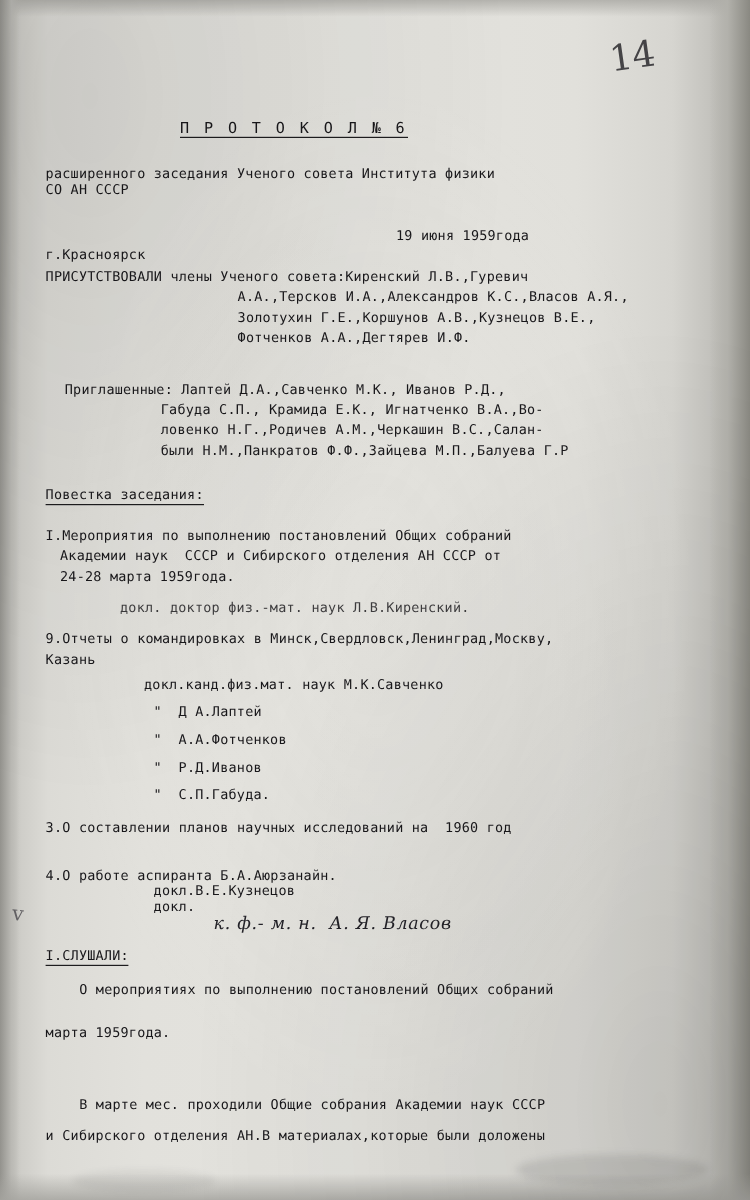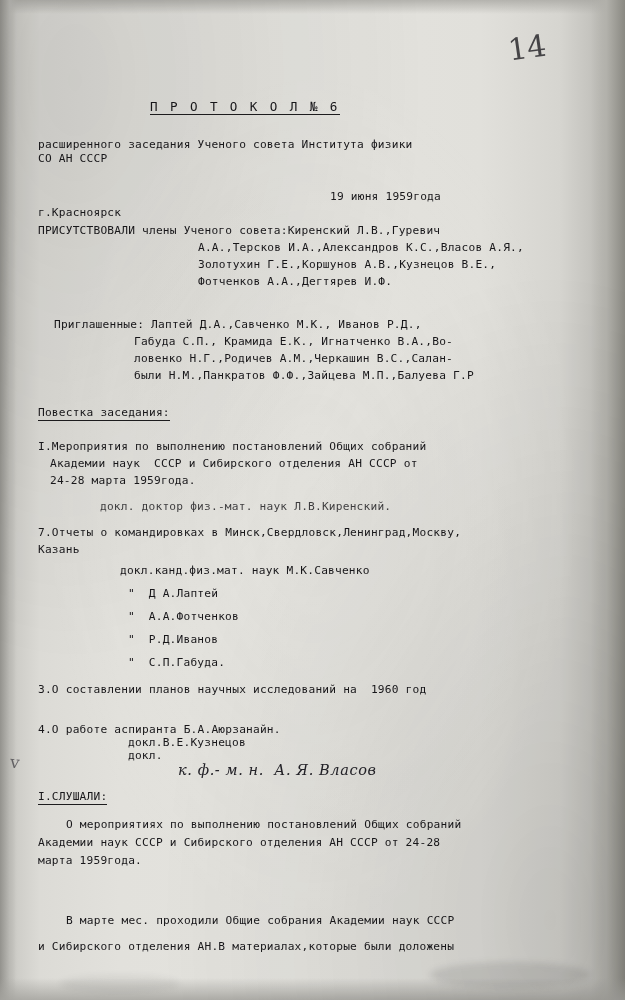--- a/index.html
+++ b/index.html
@@ -156,39 +156,38 @@
     <div class="ln" style="left:134px; top:352px;">ловенко Н.Г.,Родичев А.М.,Черкашин В.С.,Салан-</div>
     <div class="ln" style="left:134px; top:369px;">были Н.М.,Панкратов Ф.Ф.,Зайцева М.П.,Балуева Г.Р</div>
 
     <div class="ln u" style="left:38px; top:406px;">Повестка заседания:</div>
 
     <div class="ln" style="left:38px; top:440px;">I.Мероприятия по выполнению постановлений Общих собраний</div>
     <div class="ln" style="left:50px; top:457px;">Академии наук  СССР и Сибирского отделения АН СССР от</div>
     <div class="ln" style="left:50px; top:474px;">24-28 марта 1959года.</div>
     <div class="ln faded" style="left:100px; top:500px;">докл. доктор физ.-мат. наук Л.В.Киренский.</div>
 
-    <div class="ln" style="left:38px; top:526px;">7.Отчеты о командировках в Минск,Свердловск,Ленинград,Москву,</div>
+    <div class="ln" style="left:38px; top:526px;">9.Отчеты о командировках в Минск,Свердловск,Ленинград,Москву,</div>
     <div class="ln" style="left:38px; top:543px;">Казань</div>
     <div class="ln" style="left:120px; top:564px;">докл.канд.физ.мат. наук М.К.Савченко</div>
     <div class="ln" style="left:128px; top:587px;">"  Д А.Лаптей</div>
     <div class="ln" style="left:128px; top:610px;">"  А.А.Фотченков</div>
     <div class="ln" style="left:128px; top:633px;">"  Р.Д.Иванов</div>
     <div class="ln" style="left:128px; top:656px;">"  С.П.Габуда.</div>
 
     <div class="ln" style="left:38px; top:683px;">3.О составлении планов научных исследований на  1960 год</div>
     <div class="ln" style="left:128px; top:736px;">докл.В.Е.Кузнецов</div>
 
     <div class="ln" style="left:38px; top:723px;">4.О работе аспиранта Б.А.Аюрзанайн.</div>
     <div class="ln" style="left:128px; top:749px;">докл.</div>
     <div class="ln hand" style="left:178px; top:764px;">к. ф.- м. н.  А. Я. Власов</div>
 
     <div class="ln u" style="left:38px; top:790px;">I.СЛУШАЛИ:</div>
 
     <div class="ln" style="left:66px; top:818px;">О мероприятиях по выполнению постановлений Общих собраний</div>
-    <div class="ln" style="left:38px; top:836px;">Академии наук СССР и Сибирского отделения АН СССР от 24-28</div>
     <div class="ln" style="left:38px; top:854px;">марта 1959года.</div>
 
 
     <div class="ln" style="left:66px; top:914px;">В марте мес. проходили Общие собрания Академии наук СССР</div>
     <div class="ln" style="left:38px; top:940px;">и Сибирского отделения АН.В материалах,которые были доложены</div>
 
   </div>
 
   <div class="grain"></div>
 </div>

